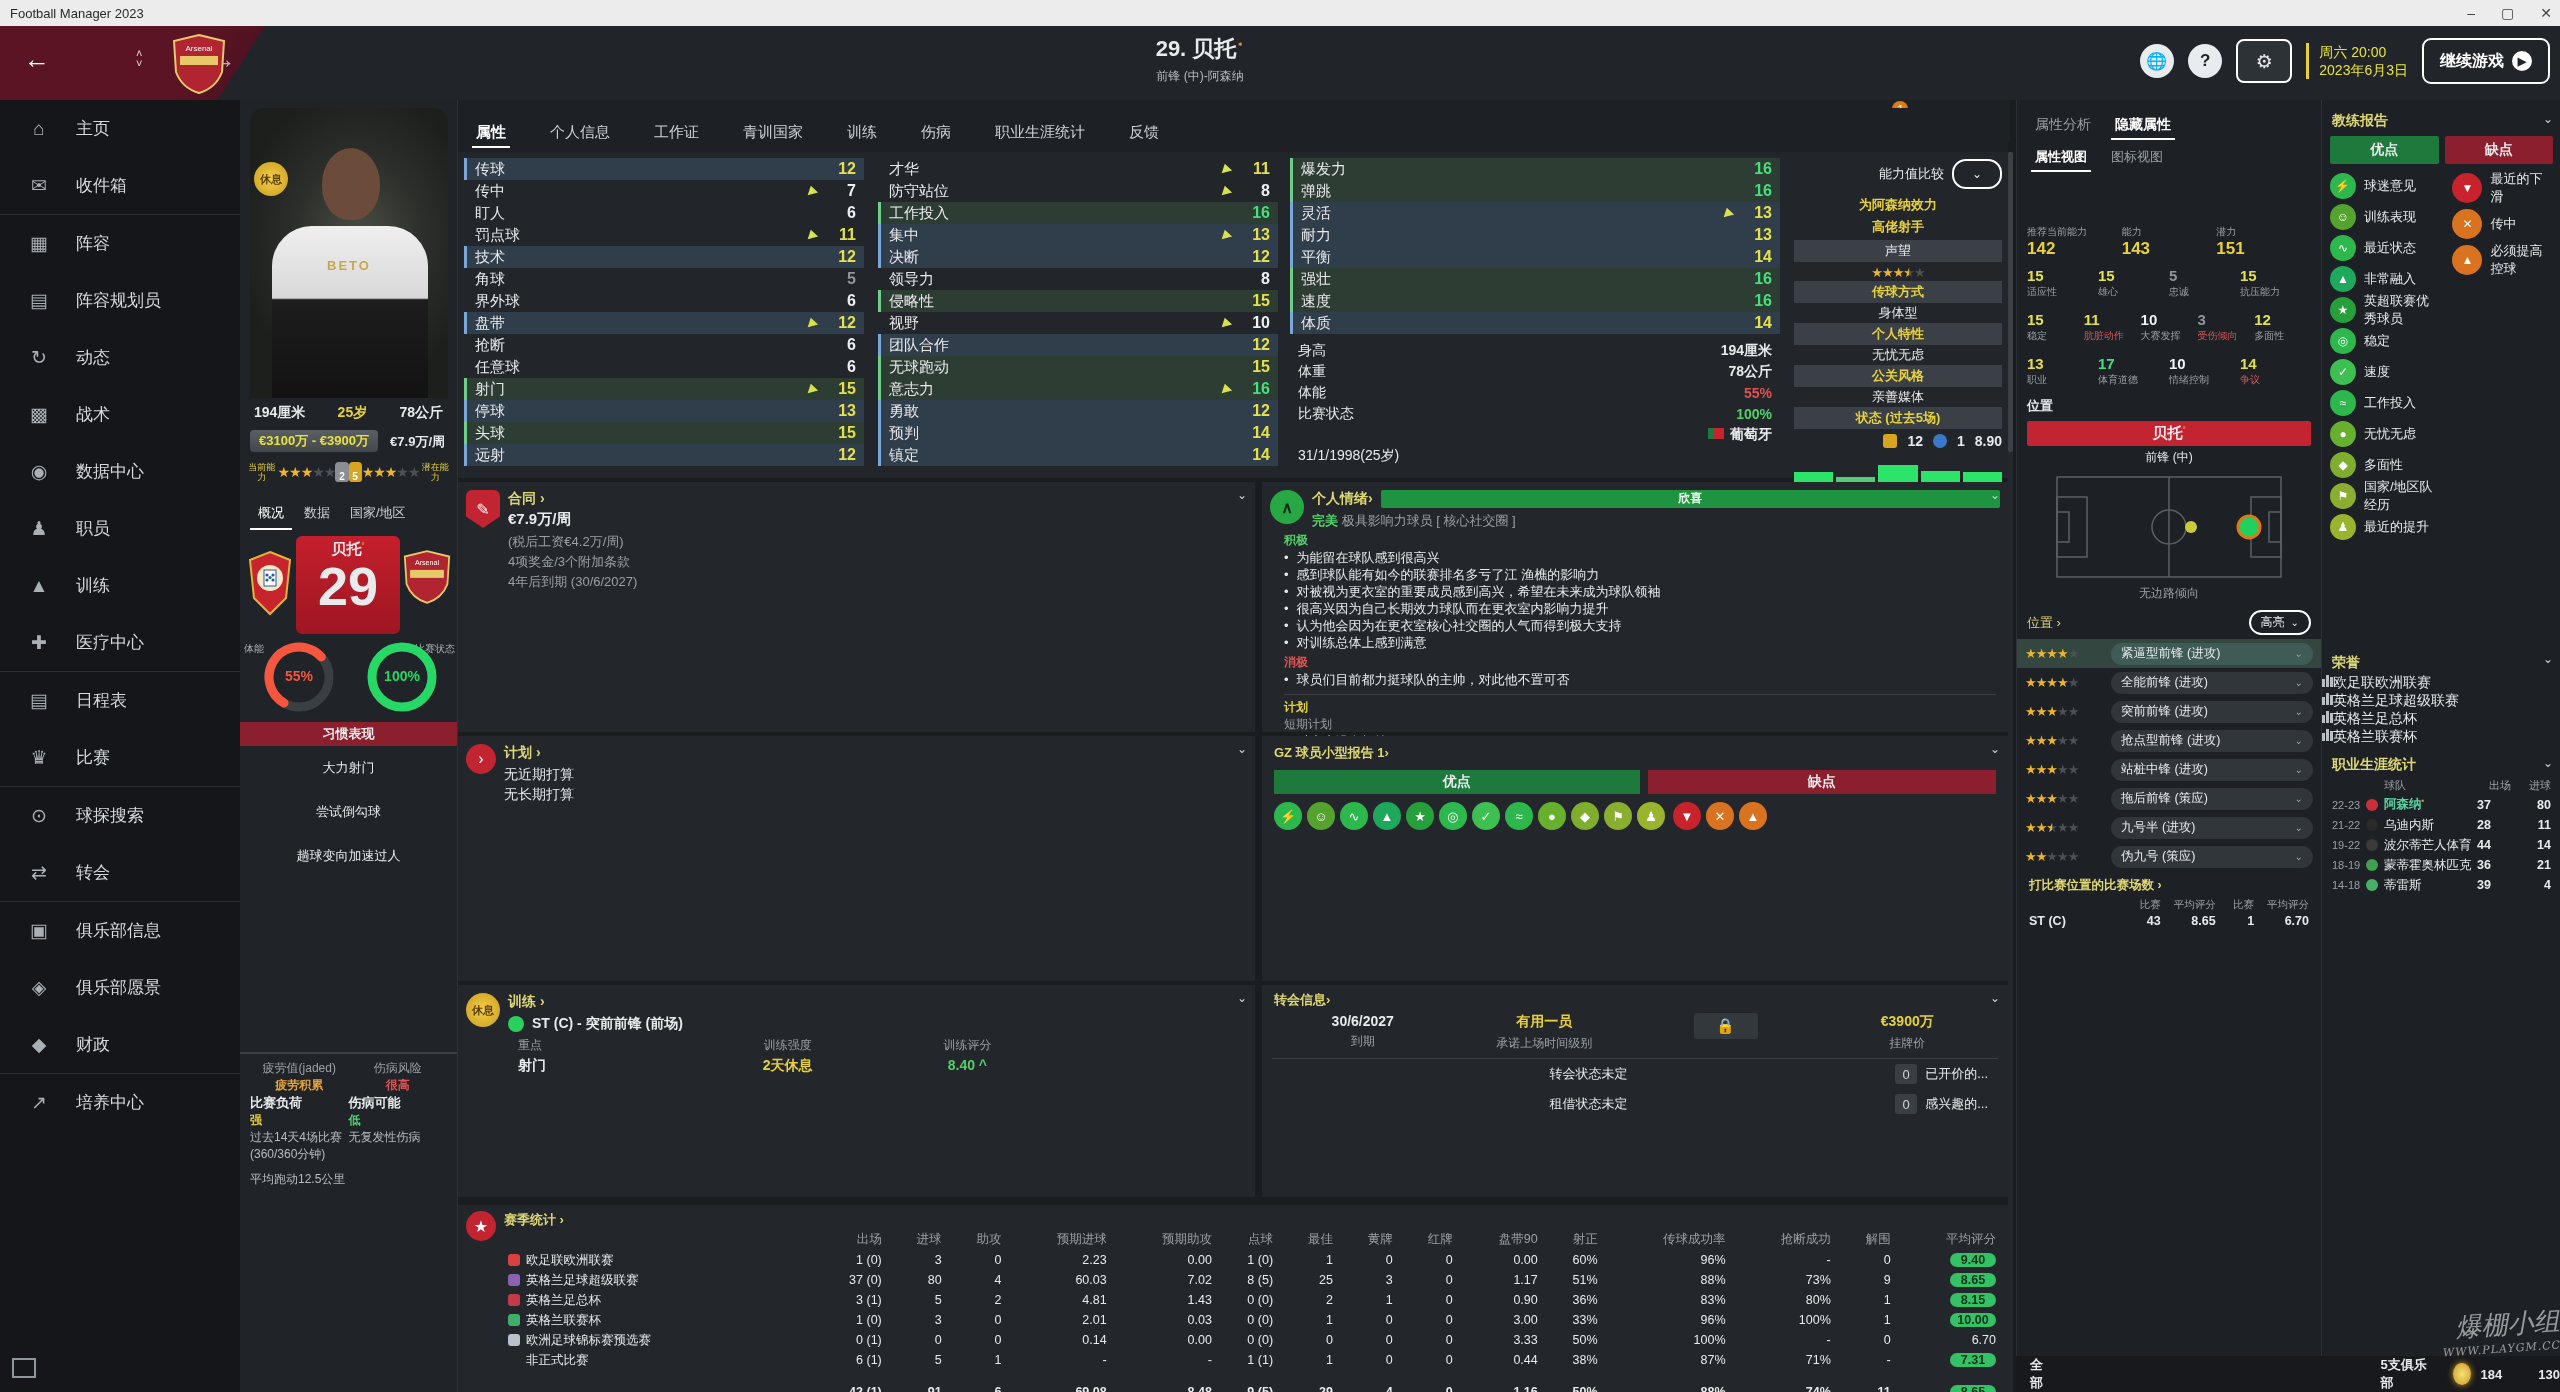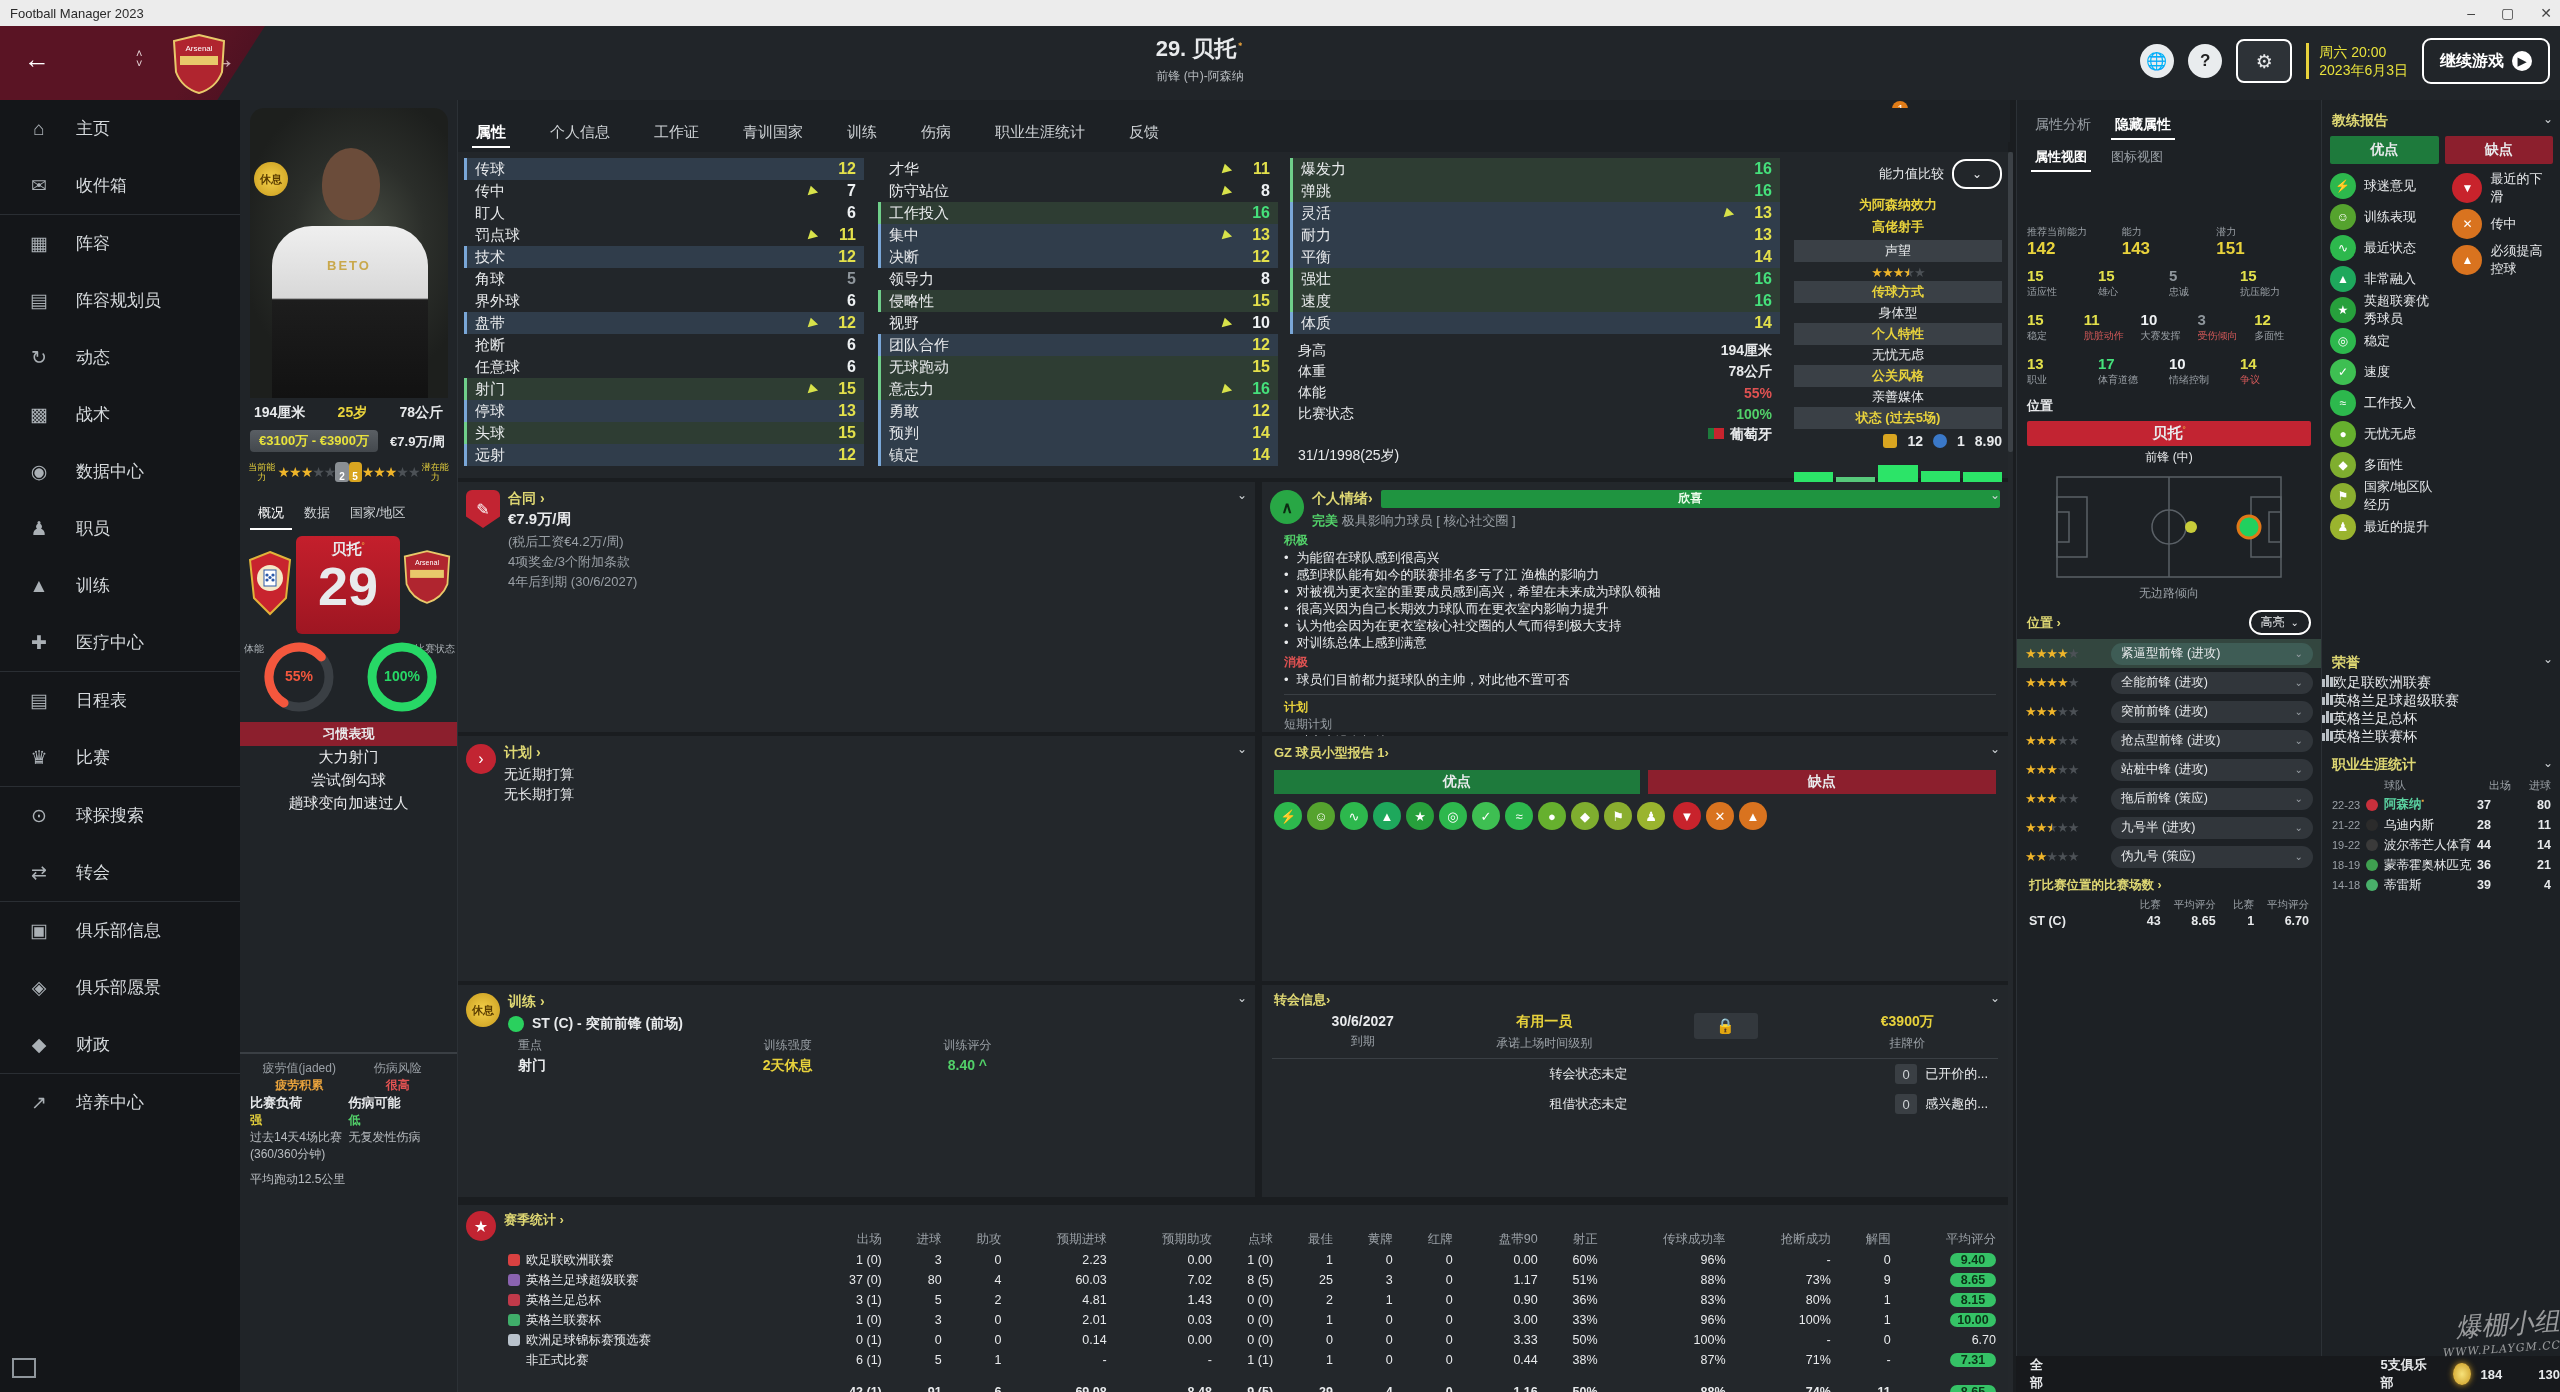--- a/index.html
+++ b/index.html
@@ -58,21 +58,21 @@
   .ptab.active:after{content:"";position:absolute;left:0;right:0;bottom:-2px;height:2px;background:#fff;}
   #crestrow{position:absolute;left:0;top:436px;width:217px;height:100px;}
   #jersey{position:absolute;left:56px;top:0px;width:104px;height:98px;background:linear-gradient(#c41f2c,#9e1622);border-radius:6px;text-align:center;}
   #jersey .jn{font-size:15px;font-weight:bold;margin-top:4px;}
   #jersey .num{font-size:54px;font-weight:bold;line-height:54px;}
   .arcbox{position:absolute;top:540px;width:74px;height:74px;}
   .arclbl{position:absolute;top:542px;font-size:10px;color:#aab0b5;}
   .arcval{position:absolute;width:74px;text-align:center;top:28px;font-size:14px;font-weight:bold;}
   #habits{position:absolute;left:0;top:622px;width:217px;text-align:center;}
   #habits .hb{background:#8c1f2d;font-weight:bold;font-size:13px;padding:3px 0;}
-  #habits .hi{font-size:15px;padding:2px 0;}
+  #habits .hi{font-size:13px;padding:13px 0;}
   #fatigue{position:absolute;left:0;top:952px;width:217px;border-top:2px solid #3a3f44;padding:6px 10px;box-sizing:border-box;font-size:12px;}
   #fatigue .r{display:flex;justify-content:space-between;}
   #fatigue .lbl{color:#9aa0a6;}
   .org{color:#e8a23c;font-weight:bold;} .redt{color:#e05252;font-weight:bold;}
   .ylw{color:#e8d23c;font-weight:bold;} .grn{color:#52d169;font-weight:bold;}
   
   #subtabs{left:458px;top:108px;width:1550px;height:44px;display:flex;gap:8px;align-items:flex-end;background:#1d2125;}
   .stab{padding:10px 18px 10px;font-size:15px;color:#cfd3d6;position:relative;}
   .stab.active{color:#fff;font-weight:bold;}
   .stab.active:after{content:"";position:absolute;left:14px;right:14px;bottom:4px;height:2px;background:#fff;}
@@ -1124,21 +1124,21 @@
         <rect x="4" y="23" width="30" height="60" fill="none" stroke="#5a6066" stroke-width="1.5"></rect>
         <rect x="4" y="38" width="12" height="30" fill="none" stroke="#5a6066" stroke-width="1.5"></rect>
         <rect x="198" y="23" width="30" height="60" fill="none" stroke="#5a6066" stroke-width="1.5"></rect>
         <rect x="216" y="38" width="12" height="30" fill="none" stroke="#5a6066" stroke-width="1.5"></rect>
         <circle cx="138" cy="53" r="6" fill="#c8cc3a"></circle>
         <circle cx="196" cy="53" r="11" fill="#21d05e" stroke="#e07818" stroke-width="3"></circle>
       </svg>
     </div>
     <div id="footnote">无边路倾向</div>
     <div id="roleshead">
-      <span style="color:#ded773;font-weight:bold;font-size:13px;"><span>位置</span> ›</span>
+      <span style="color:#ded773;font-weight:normal;font-size:13px;"><span>位置</span> ›</span>
       <span id="hlbtn">
           <span>高亮</span>
           <span style="font-size:10px;">⌄</span>
         </span>
     </div>
     <div id="rolelist">
         <div class="rolerow sel">
           <span class="stars st">★★★★<span class="dim">★</span></span>
           <span class="rolepill">
             <span>紧逼型前锋 (进攻)</span>

